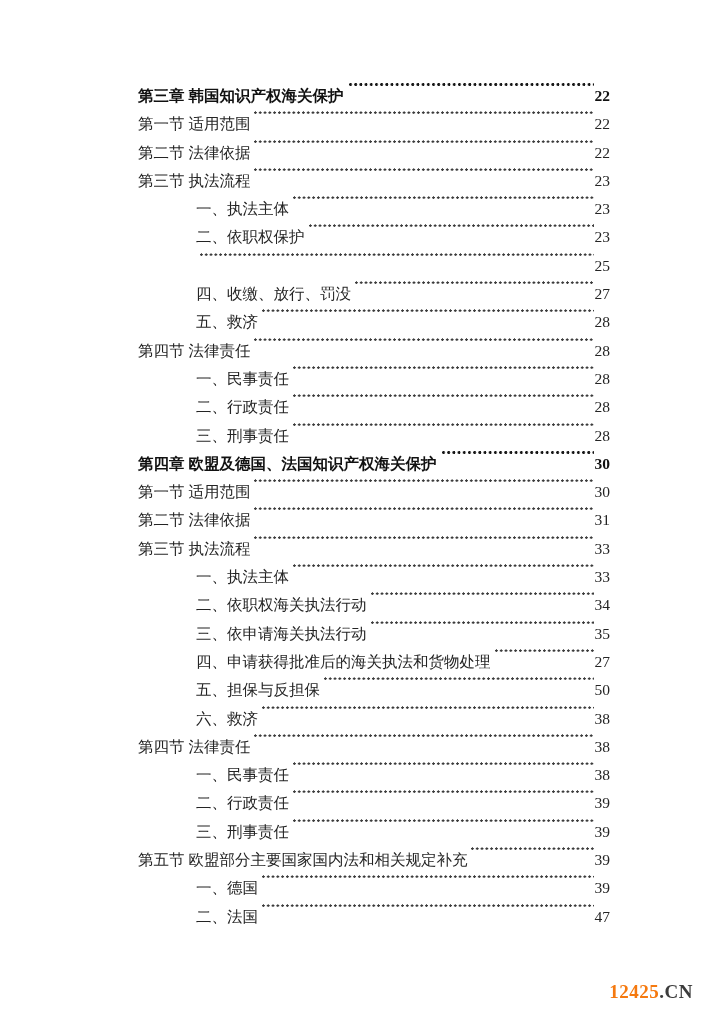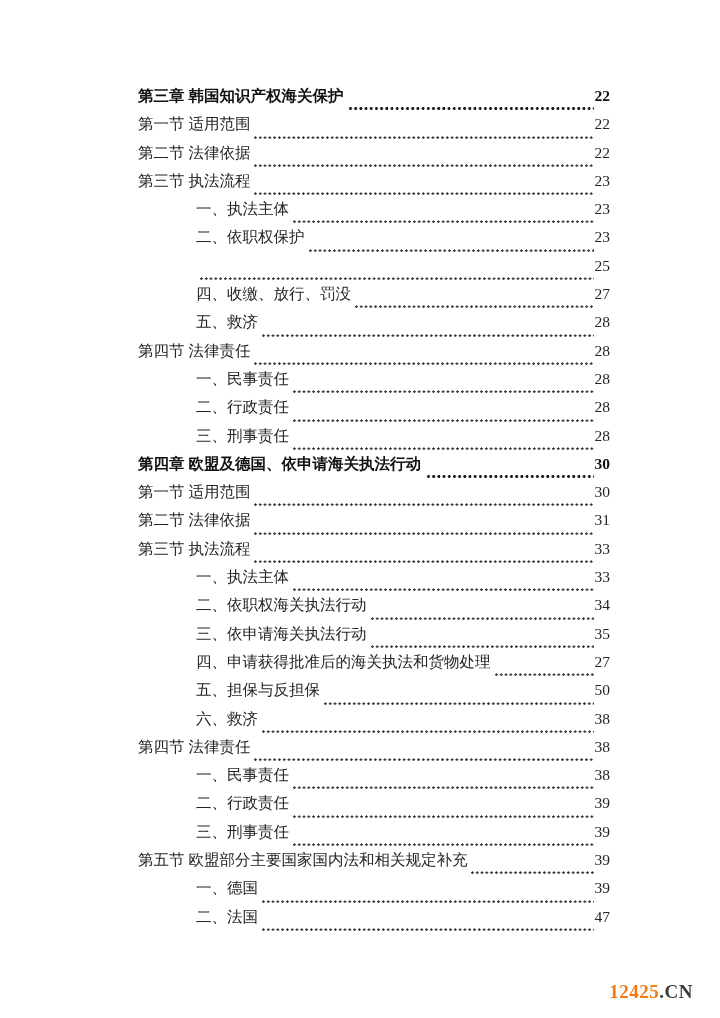--- a/index.html
+++ b/index.html
@@ -21,38 +21,38 @@
     background: #ffffff;
   }
   .toc {
     position: absolute;
     left: 138px;
     top: 82px;
     width: 472px;
   }
   .toc-row {
     display: flex;
-    align-items: flex-end;
+    align-items: flex-start;
     height: 28.3px;
     line-height: 28.3px;
     font-size: 15.5px;
     white-space: nowrap;
   }
   .toc-label { flex: 0 0 auto; }
   .toc-dots {
     flex: 1 1 auto;
     min-width: 12px;
     height: 4px;
     margin: 0 1px 0 4px;
     background-image: radial-gradient(circle at 1.4px 2.6px, #3c3c3c 1.02px, rgba(0,0,0,0) 1.45px);
     background-size: 4.8px 4px;
     background-repeat: repeat-x;
     background-position: left bottom;
   }
-  .toc-page { flex: 0 0 auto; margin-top: 20px; }
+  .toc-page { flex: 0 0 auto; }
   
   .toc-row.chapter {
     font-weight: bold;
     color: #111111;
   }
   .toc-row.chapter .toc-dots {
     background-image: radial-gradient(circle at 1.5px 2.5px, #161616 1.25px, rgba(0,0,0,0) 1.65px);
     background-size: 5.2px 4px;
     margin-left: 6px;
   }
@@ -136,21 +136,21 @@
     <span class="toc-label">二、行政责任</span>
     <span class="toc-dots"></span>
     <span class="toc-page">28</span>
   </div>
       <div class="toc-row item">
     <span class="toc-label">三、刑事责任</span>
     <span class="toc-dots"></span>
     <span class="toc-page">28</span>
   </div>
       <div class="toc-row chapter">
-    <span class="toc-label">第四章 欧盟及德国、依申请海关执法行动</span>
+    <span class="toc-label">第四章 欧盟及德国、法国知识产权海关保护</span>
     <span class="toc-dots"></span>
     <span class="toc-page">30</span>
   </div>
       <div class="toc-row section">
     <span class="toc-label">第一节 适用范围</span>
     <span class="toc-dots"></span>
     <span class="toc-page">30</span>
   </div>
       <div class="toc-row section">
     <span class="toc-label">第二节 法律依据</span>

